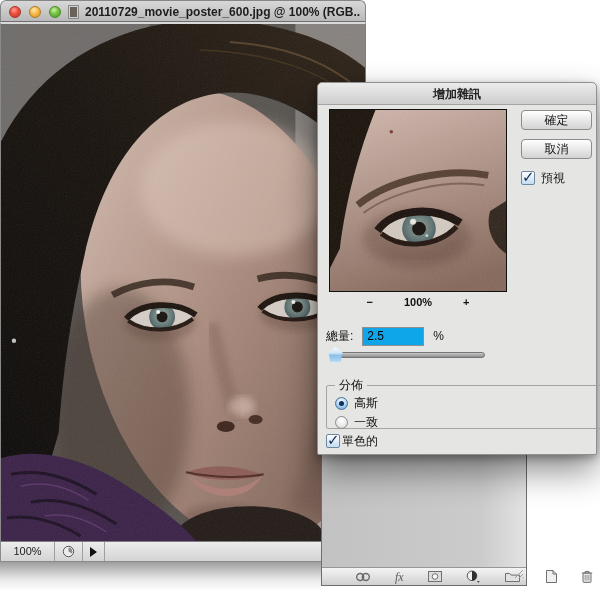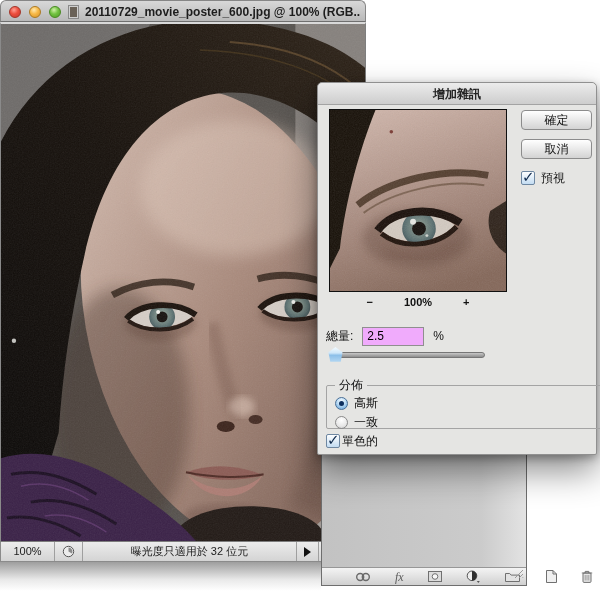--- a/index.html
+++ b/index.html
@@ -83,21 +83,21 @@
     border:1px solid #101010; background:#8a6d60; overflow:hidden;
   }
   .zoom-row {
     position:absolute; left:11px; top:212px; width:178px; height:14px;
     display:flex; justify-content:center; align-items:center; gap:28px;
     font-size:11px; font-weight:bold; color:#111;
   }
   .zoom-btn { cursor:default; padding:0 3px; }
   .amount-row { position:absolute; left:8px; top:243px; height:20px; display:flex; align-items:center; gap:9px; }
   .amount-input {
-    width:62px; height:19px; border:1px solid #8f8f8f; background:#f0abfc;
+    width:62px; height:19px; border:1px solid #8f8f8f; background:#0ea5e9;
     font-size:12px; padding:1px 4px; font-family:"Liberation Sans","DejaVu Sans",sans-serif;
   }
   .slider { position:absolute; left:10px; top:263px; width:157px; height:17px; }
   .slider-track {
     position:absolute; left:2px; right:0; top:6px; height:6px; border-radius:3px;
     background: linear-gradient(#c7c7c7,#8d8d8d); border:1px solid #767676;
   }
   .slider-thumb {
     position:absolute; left:0; top:1px; width:15px; height:15px;
     background: linear-gradient(180deg,#f4fbff 0%,#cfe7f9 40%,#8cbfe9 55%,#b3d7f2 100%);
@@ -242,21 +242,20 @@
   </div>
 
   <div class="statusbar">
     <div class="sb-zoom">100%</div>
     <div class="sb-ico">
       <svg width="13" height="13" viewBox="0 0 13 13">
           <circle cx="6.5" cy="6.5" r="5.2" fill="#ececec" stroke="#555" stroke-width="1"></circle>
           <path d="M6.5 6.5 L6.5 2.6 A3.9 3.9 0 0 1 9.9 8.4 Z" fill="#8a8a8a"></path>
         </svg>
     </div>
-    <div class="sb-msg">曝光度只適用於 32 位元</div>
     <div class="sb-arrow">
         <span class="tri-right"></span>
       </div>
   </div>
 </div>
 
 <div id="palette" class="abs">
   <div class="pal-footer">
     <span class="pf-ico">
       <svg width="16" height="10" viewBox="0 0 16 10">

